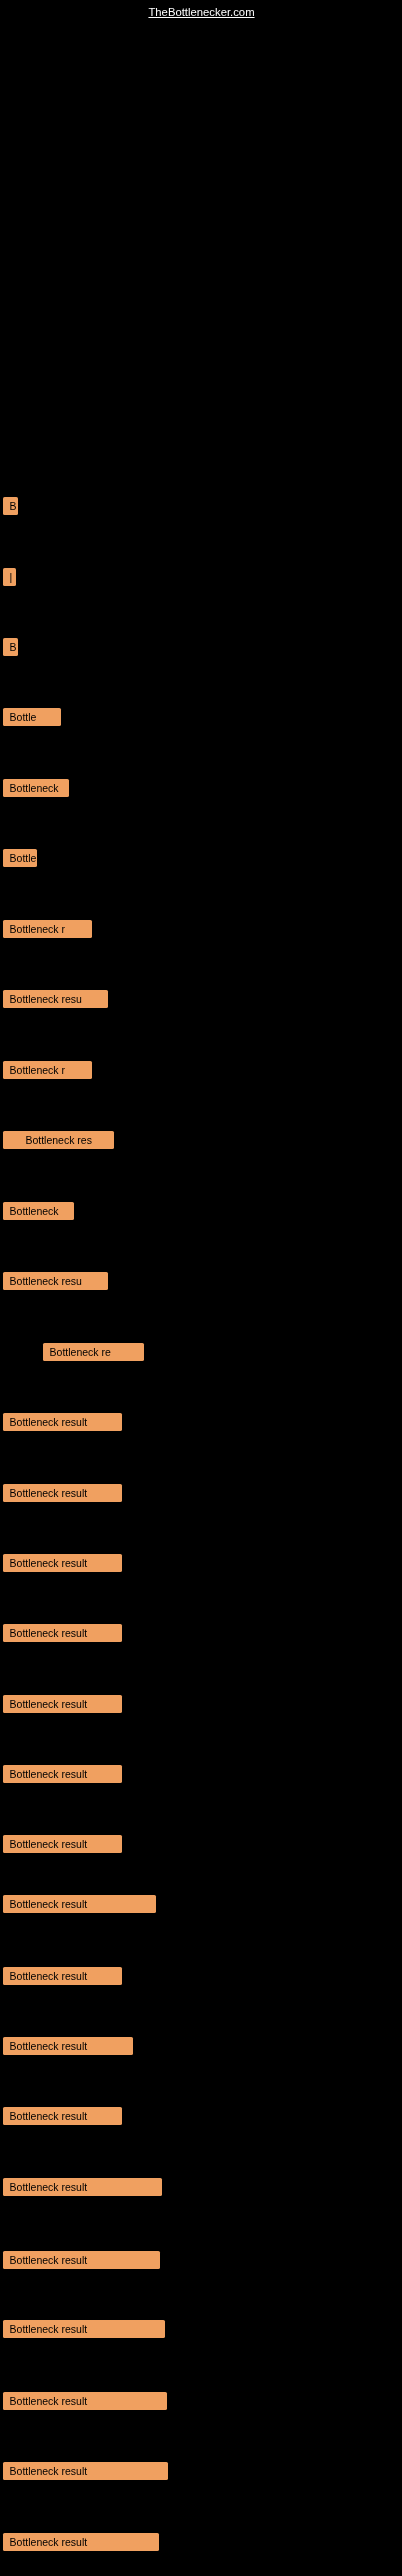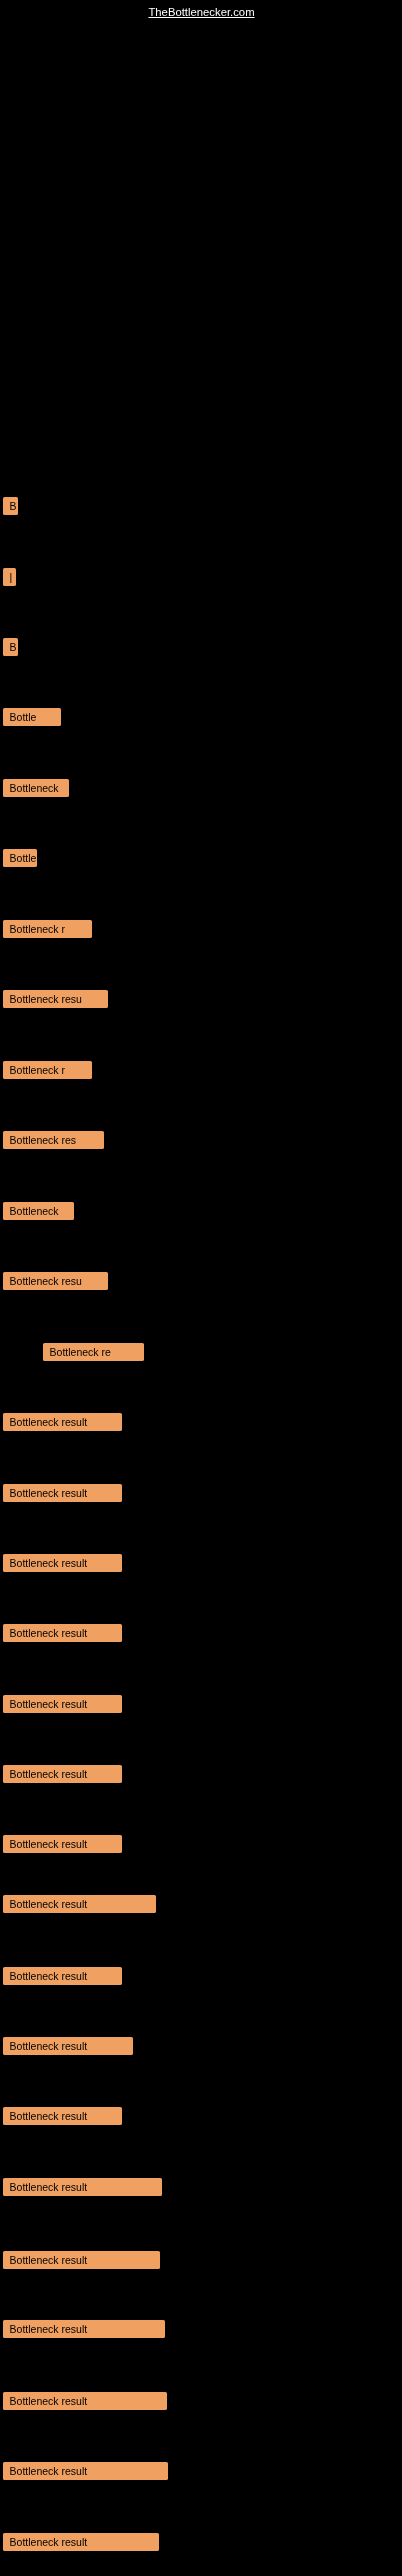--- a/index.html
+++ b/index.html
@@ -41,21 +41,21 @@
 <div id="results-container">
     <div class="result-item" style="top: 497px; width: 14.5px;">B</div>
     <div class="result-item" style="top: 568px; width: 9.7px;">|</div>
     <div class="result-item" style="top: 638px; width: 14.5px;">B</div>
     <div class="result-item" style="top: 708px; width: 58px;">Bottle</div>
     <div class="result-item" style="top: 779px; width: 66px;">Bottleneck</div>
     <div class="result-item" style="top: 849px; width: 34px;">Bottlen</div>
     <div class="result-item" style="top: 920px; width: 89px;">Bottleneck r</div>
     <div class="result-item" style="top: 990px; width: 105px;">Bottleneck resu</div>
     <div class="result-item" style="top: 1061px; width: 89px;">Bottleneck r</div>
-    <div class="result-item" style="top: 1131px; width: 101px;">Bottleneck res</div>
+    <div class="result-item" style="top: 1131px; width: 111px; text-align: center;">Bottleneck res</div>
     <div class="result-item" style="top: 1202px; width: 71px;">Bottleneck</div>
     <div class="result-item" style="top: 1272px; width: 105px;">Bottleneck resu</div>
     <div class="result-item" style="top: 1343px; width: 101px; margin-left: 40px;">Bottleneck re</div>
     <div class="result-item" style="top: 1413px; width: 119px;">Bottleneck result</div>
     <div class="result-item" style="top: 1484px; width: 119px;">Bottleneck result</div>
     <div class="result-item" style="top: 1554px; width: 119px;">Bottleneck result</div>
     <div class="result-item" style="top: 1624px; width: 119px;">Bottleneck result</div>
     <div class="result-item" style="top: 1695px; width: 119px;">Bottleneck result</div>
     <div class="result-item" style="top: 1765px; width: 119px;">Bottleneck result</div>
     <div class="result-item" style="top: 1835px; width: 119px;">Bottleneck result</div>

